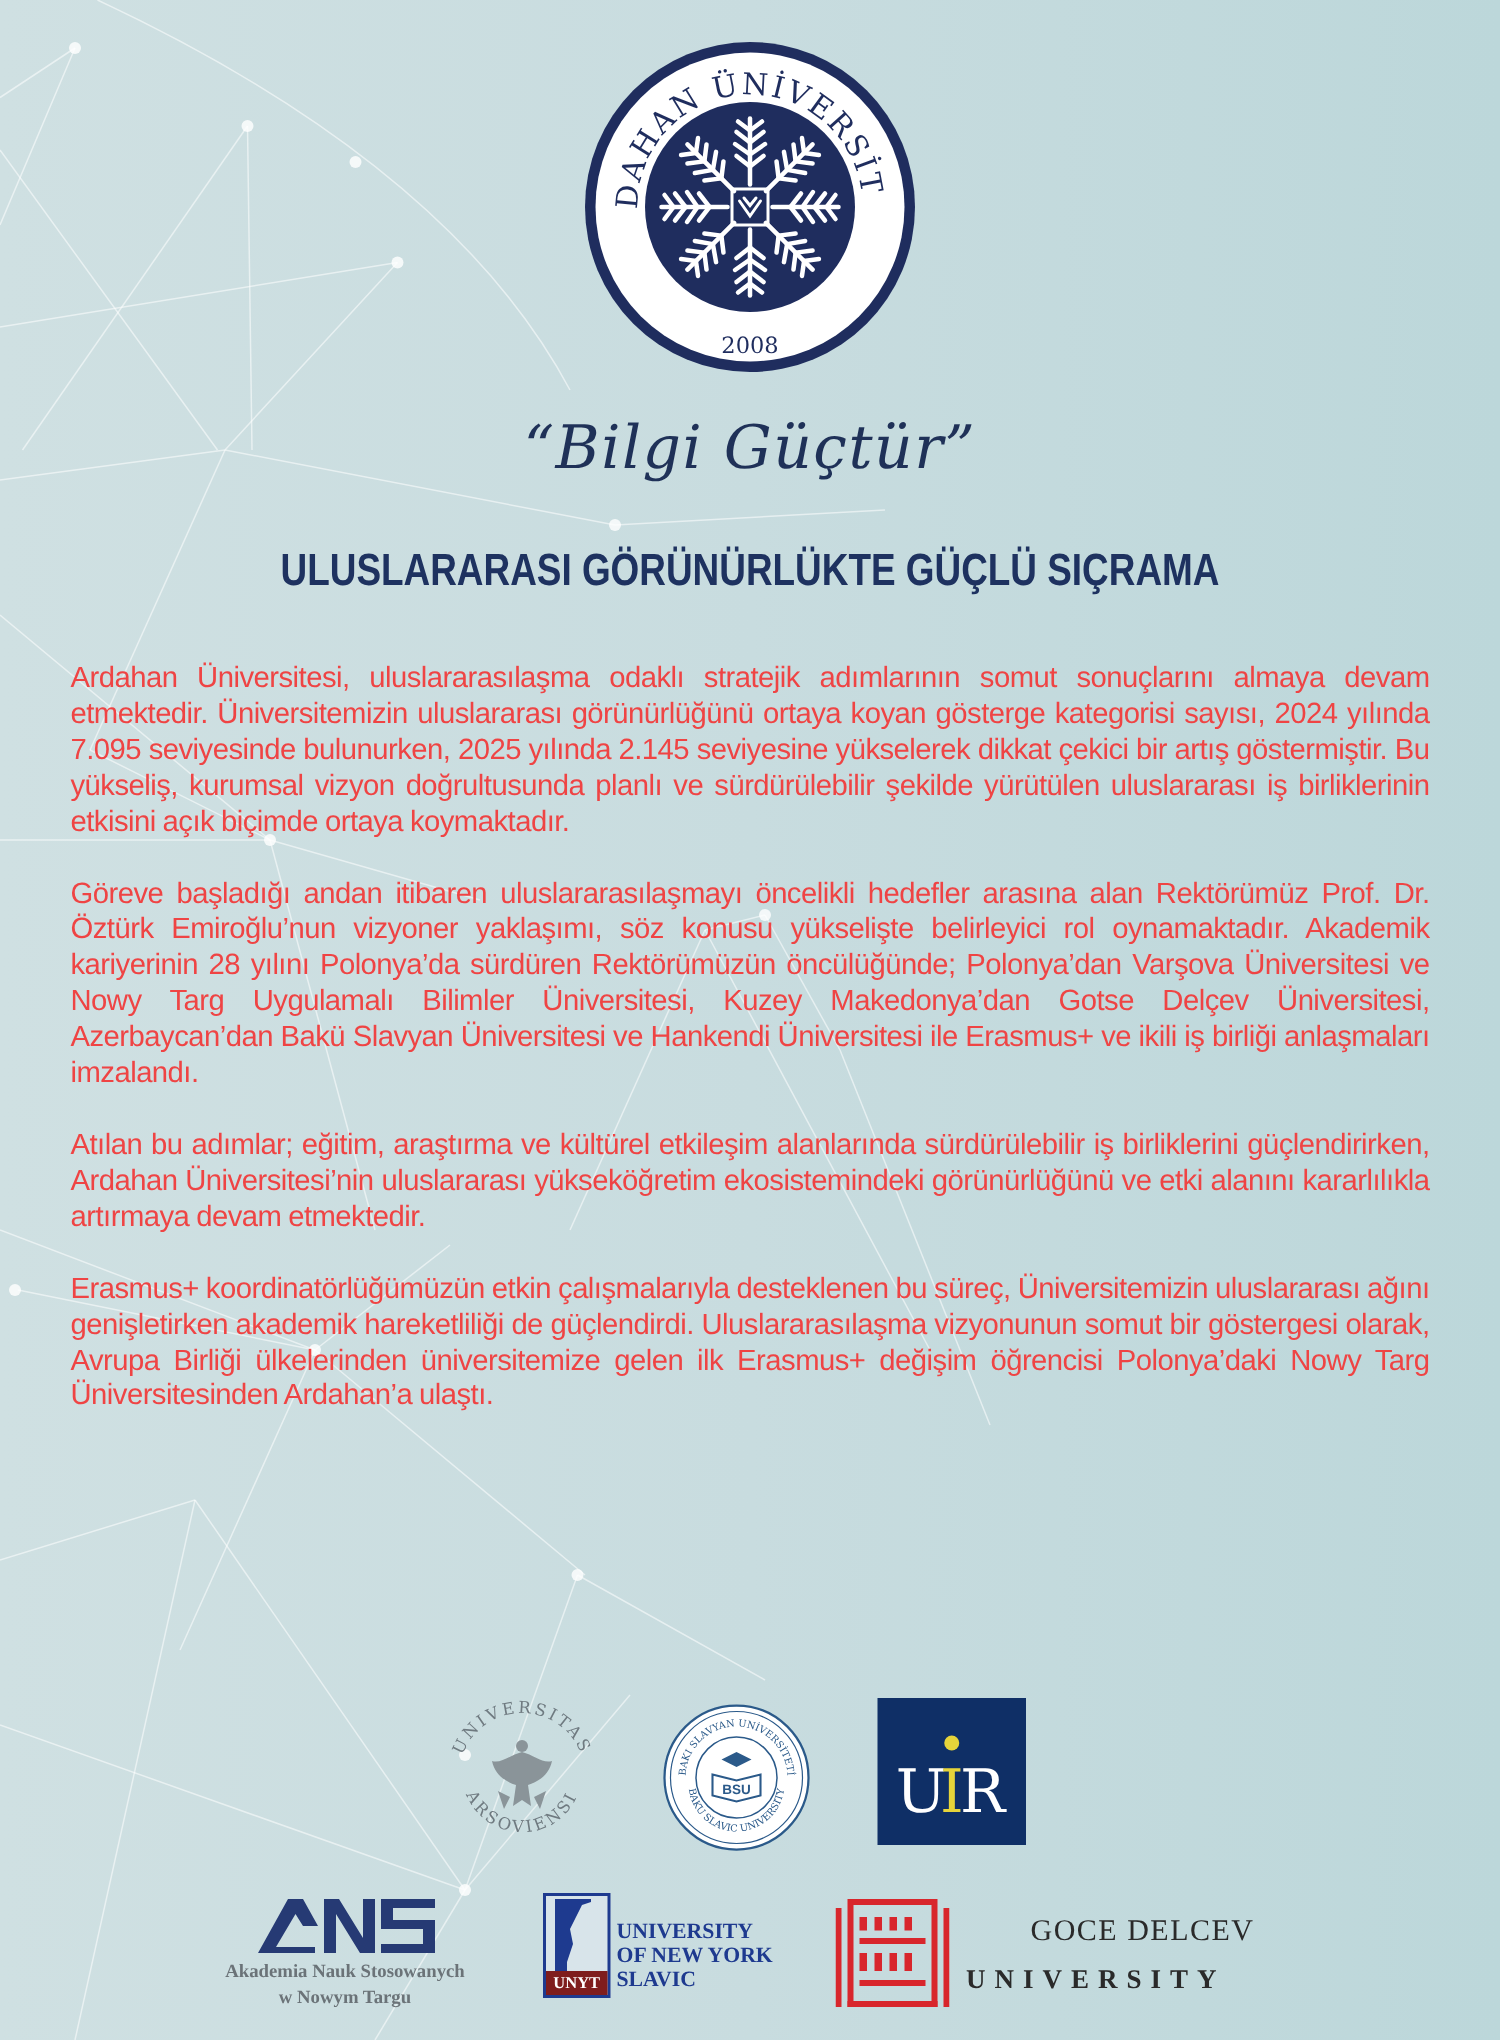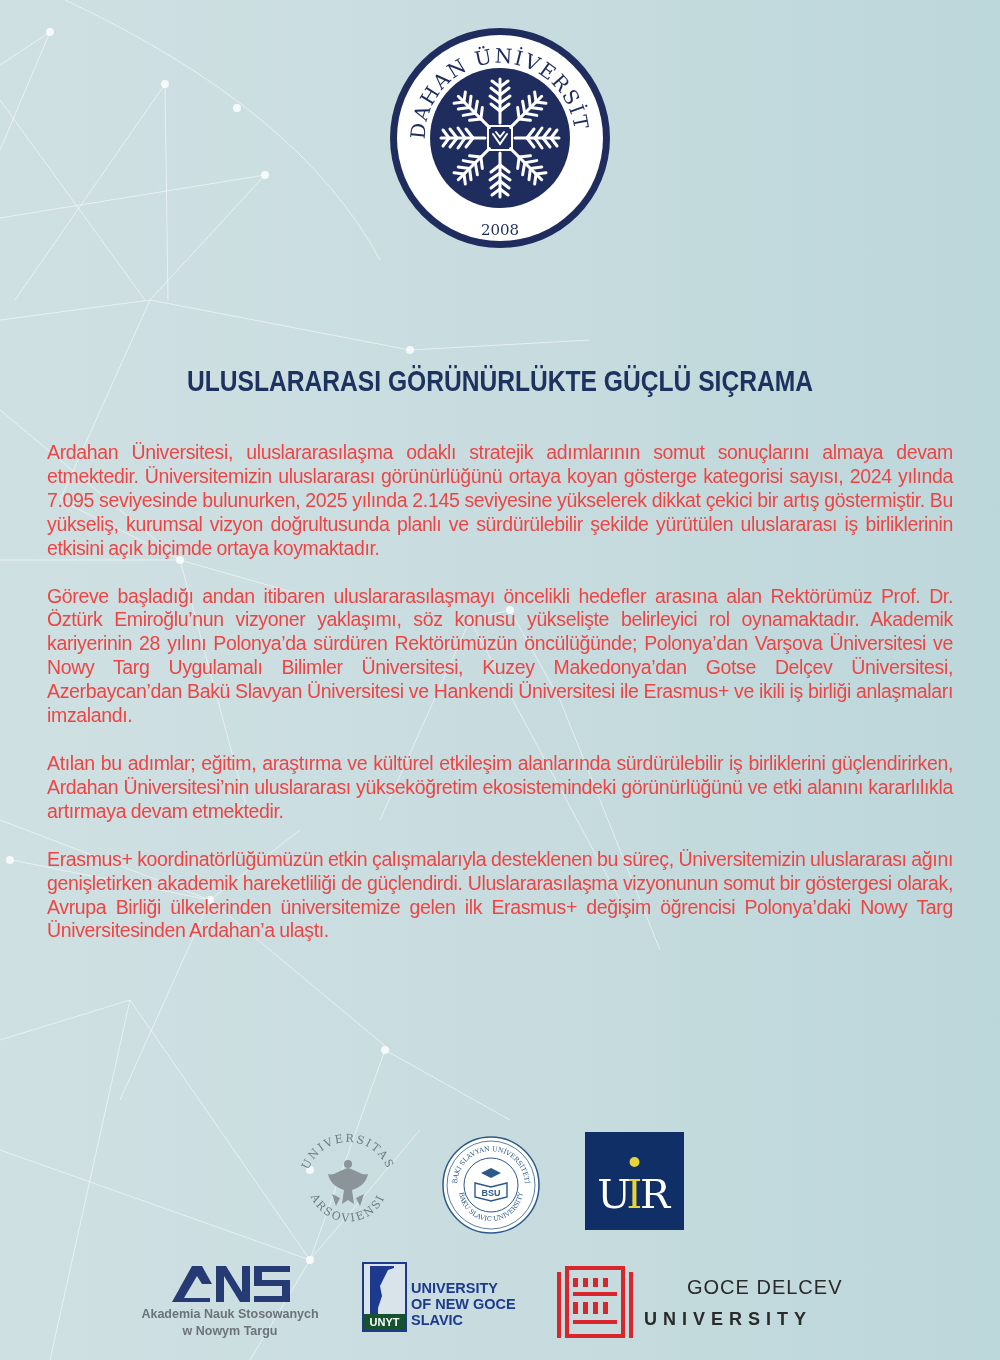--- a/index.html
+++ b/index.html
@@ -25,21 +25,21 @@
     transform: scaleX(0.82); transform-origin:center;
   }
   .body-text {
     position:absolute; left:47px; width:906px; top:441px;
     font-family: "Liberation Sans Narrow", "Liberation Sans", sans-serif;
     font-size:19.5px; line-height:23.9px; text-align:justify; color:#ef4444;
   }
   .body-text p { margin:0 0 24px 0; letter-spacing:-0.35px; word-spacing:-0.5px; }
 
   .partner { position:absolute; }
-  .lbl { font-family:Liberation Sans, sans-serif; }
+  .lbl { font-family:Liberation Serif, serif; }
 </style>
 </head>
 <body>
 
 <svg class="bg-net" viewBox="0 0 1000 1360">
   <g stroke="#ffffff" stroke-opacity="0.55" stroke-width="1" fill="none">
     <path d="M65 0 Q300 110 380 260"></path>
     <line x1="0" y1="65" x2="50" y2="32"></line>
     <line x1="50" y1="32" x2="0" y2="150"></line>
     <line x1="0" y1="100" x2="145" y2="300"></line>
@@ -123,20 +123,21 @@
         <use href="#arm" transform="rotate(180 111 111)"></use>
         <use href="#arm" transform="rotate(225 111 111)"></use>
         <use href="#arm" transform="rotate(270 111 111)"></use>
         <use href="#arm" transform="rotate(315 111 111)"></use>
         <rect x="99" y="99" width="24" height="24" stroke-width="2"></rect>
         <path d="M104 107 L111 117 L118 107 M107 105 L111 110 L115 105" stroke-width="2"></path>
       </g>
     </svg>
   </div>
 
+  <div class="motto">“Bilgi Güçtür”</div>
   <div class="title">ULUSLARARASI GÖRÜNÜRLÜKTE GÜÇLÜ SIÇRAMA</div>
 
   <div class="body-text">
     <p>Ardahan Üniversitesi, uluslararasılaşma odaklı stratejik adımlarının somut sonuçlarını almaya devam etmektedir. Üniversitemizin uluslararası görünürlüğünü ortaya koyan gösterge kategorisi sayısı, 2024 yılında 7.095 seviyesinde bulunurken, 2025 yılında 2.145 seviyesine yükselerek dikkat çekici bir artış göstermiştir. Bu yükseliş, kurumsal vizyon doğrultusunda planlı ve sürdürülebilir şekilde yürütülen uluslararası iş birliklerinin etkisini açık biçimde ortaya koymaktadır.</p>
     <p>Göreve başladığı andan itibaren uluslararasılaşmayı öncelikli hedefler arasına alan Rektörümüz Prof. Dr. Öztürk Emiroğlu’nun vizyoner yaklaşımı, söz konusu yükselişte belirleyici rol oynamaktadır. Akademik kariyerinin 28 yılını Polonya’da sürdüren Rektörümüzün öncülüğünde; Polonya’dan Varşova Üniversitesi ve Nowy Targ Uygulamalı Bilimler Üniversitesi, Kuzey Makedonya’dan Gotse Delçev Üniversitesi, Azerbaycan’dan Bakü Slavyan Üniversitesi ve Hankendi Üniversitesi ile Erasmus+ ve ikili iş birliği anlaşmaları imzalandı.</p>
     <p>Atılan bu adımlar; eğitim, araştırma ve kültürel etkileşim alanlarında sürdürülebilir iş birliklerini güçlendirirken, Ardahan Üniversitesi’nin uluslararası yükseköğretim ekosistemindeki görünürlüğünü ve etki alanını kararlılıkla artırmaya devam etmektedir.</p>
     <p>Erasmus+ koordinatörlüğümüzün etkin çalışmalarıyla desteklenen bu süreç, Üniversitemizin uluslararası ağını genişletirken akademik hareketliliği de güçlendirdi. Uluslararasılaşma vizyonunun somut bir göstergesi olarak, Avrupa Birliği ülkelerinden üniversitemize gelen ilk Erasmus+ değişim öğrencisi Polonya’daki Nowy Targ Üniversitesinden Ardahan’a ulaştı.</p>
   </div>
 
   <div class="partner" style="left:296px; top:1132px; width:104px; height:100px;">
@@ -201,25 +202,25 @@
       <div>Akademia Nauk Stosowanych</div>
       <div>w Nowym Targu</div>
     </div>
   </div>
 
   <div class="partner" style="left:362px; top:1262px; width:170px; height:72px;">
     <div style="position:absolute; left:0; top:0; width:45px; height:70px; border:2px solid #1e3a8f; box-sizing:border-box; background:#d8e4ea;">
       <svg viewBox="0 0 41 50" width="41" height="50" style="position:absolute; left:0; top:2px;">
         <path d="M6 0 L6 50 L14 50 L14 42 L18 30 L16 20 L20 12 L24 4 L30 2 L30 0 Z" fill="#1e3a8f"></path>
       </svg>
-      <div class="lbl" style="position:absolute; left:0; bottom:0; width:41px; height:16px; background:#14532d; color:#ffffff; font-weight:bold; font-size:11px; text-align:center; line-height:16px;">UNYT</div>
+      <div class="lbl" style="position:absolute; left:0; bottom:0; width:41px; height:16px; background:#7f1d1d; color:#ffffff; font-weight:bold; font-size:11px; text-align:center; line-height:16px;">UNYT</div>
     </div>
     <div class="lbl" style="position:absolute; left:49px; top:18px; color:#1e3a8f; font-weight:bold; font-size:14.5px; line-height:16px;">
       <div>UNIVERSITY</div>
-      <div>OF NEW GOCE</div>
+      <div>OF NEW YORK</div>
       <div>SLAVIC</div>
     </div>
   </div>
 
   <div class="partner" style="left:557px; top:1266px; width:310px; height:72px;">
     <svg viewBox="0 0 76 72" width="76" height="72" style="position:absolute; left:0; top:0;">
       <g fill="#d8262c">
         <rect x="0" y="6" width="4" height="66"></rect>
         <rect x="72" y="6" width="4" height="66"></rect>
         <rect x="8" y="4" width="4" height="68"></rect>

